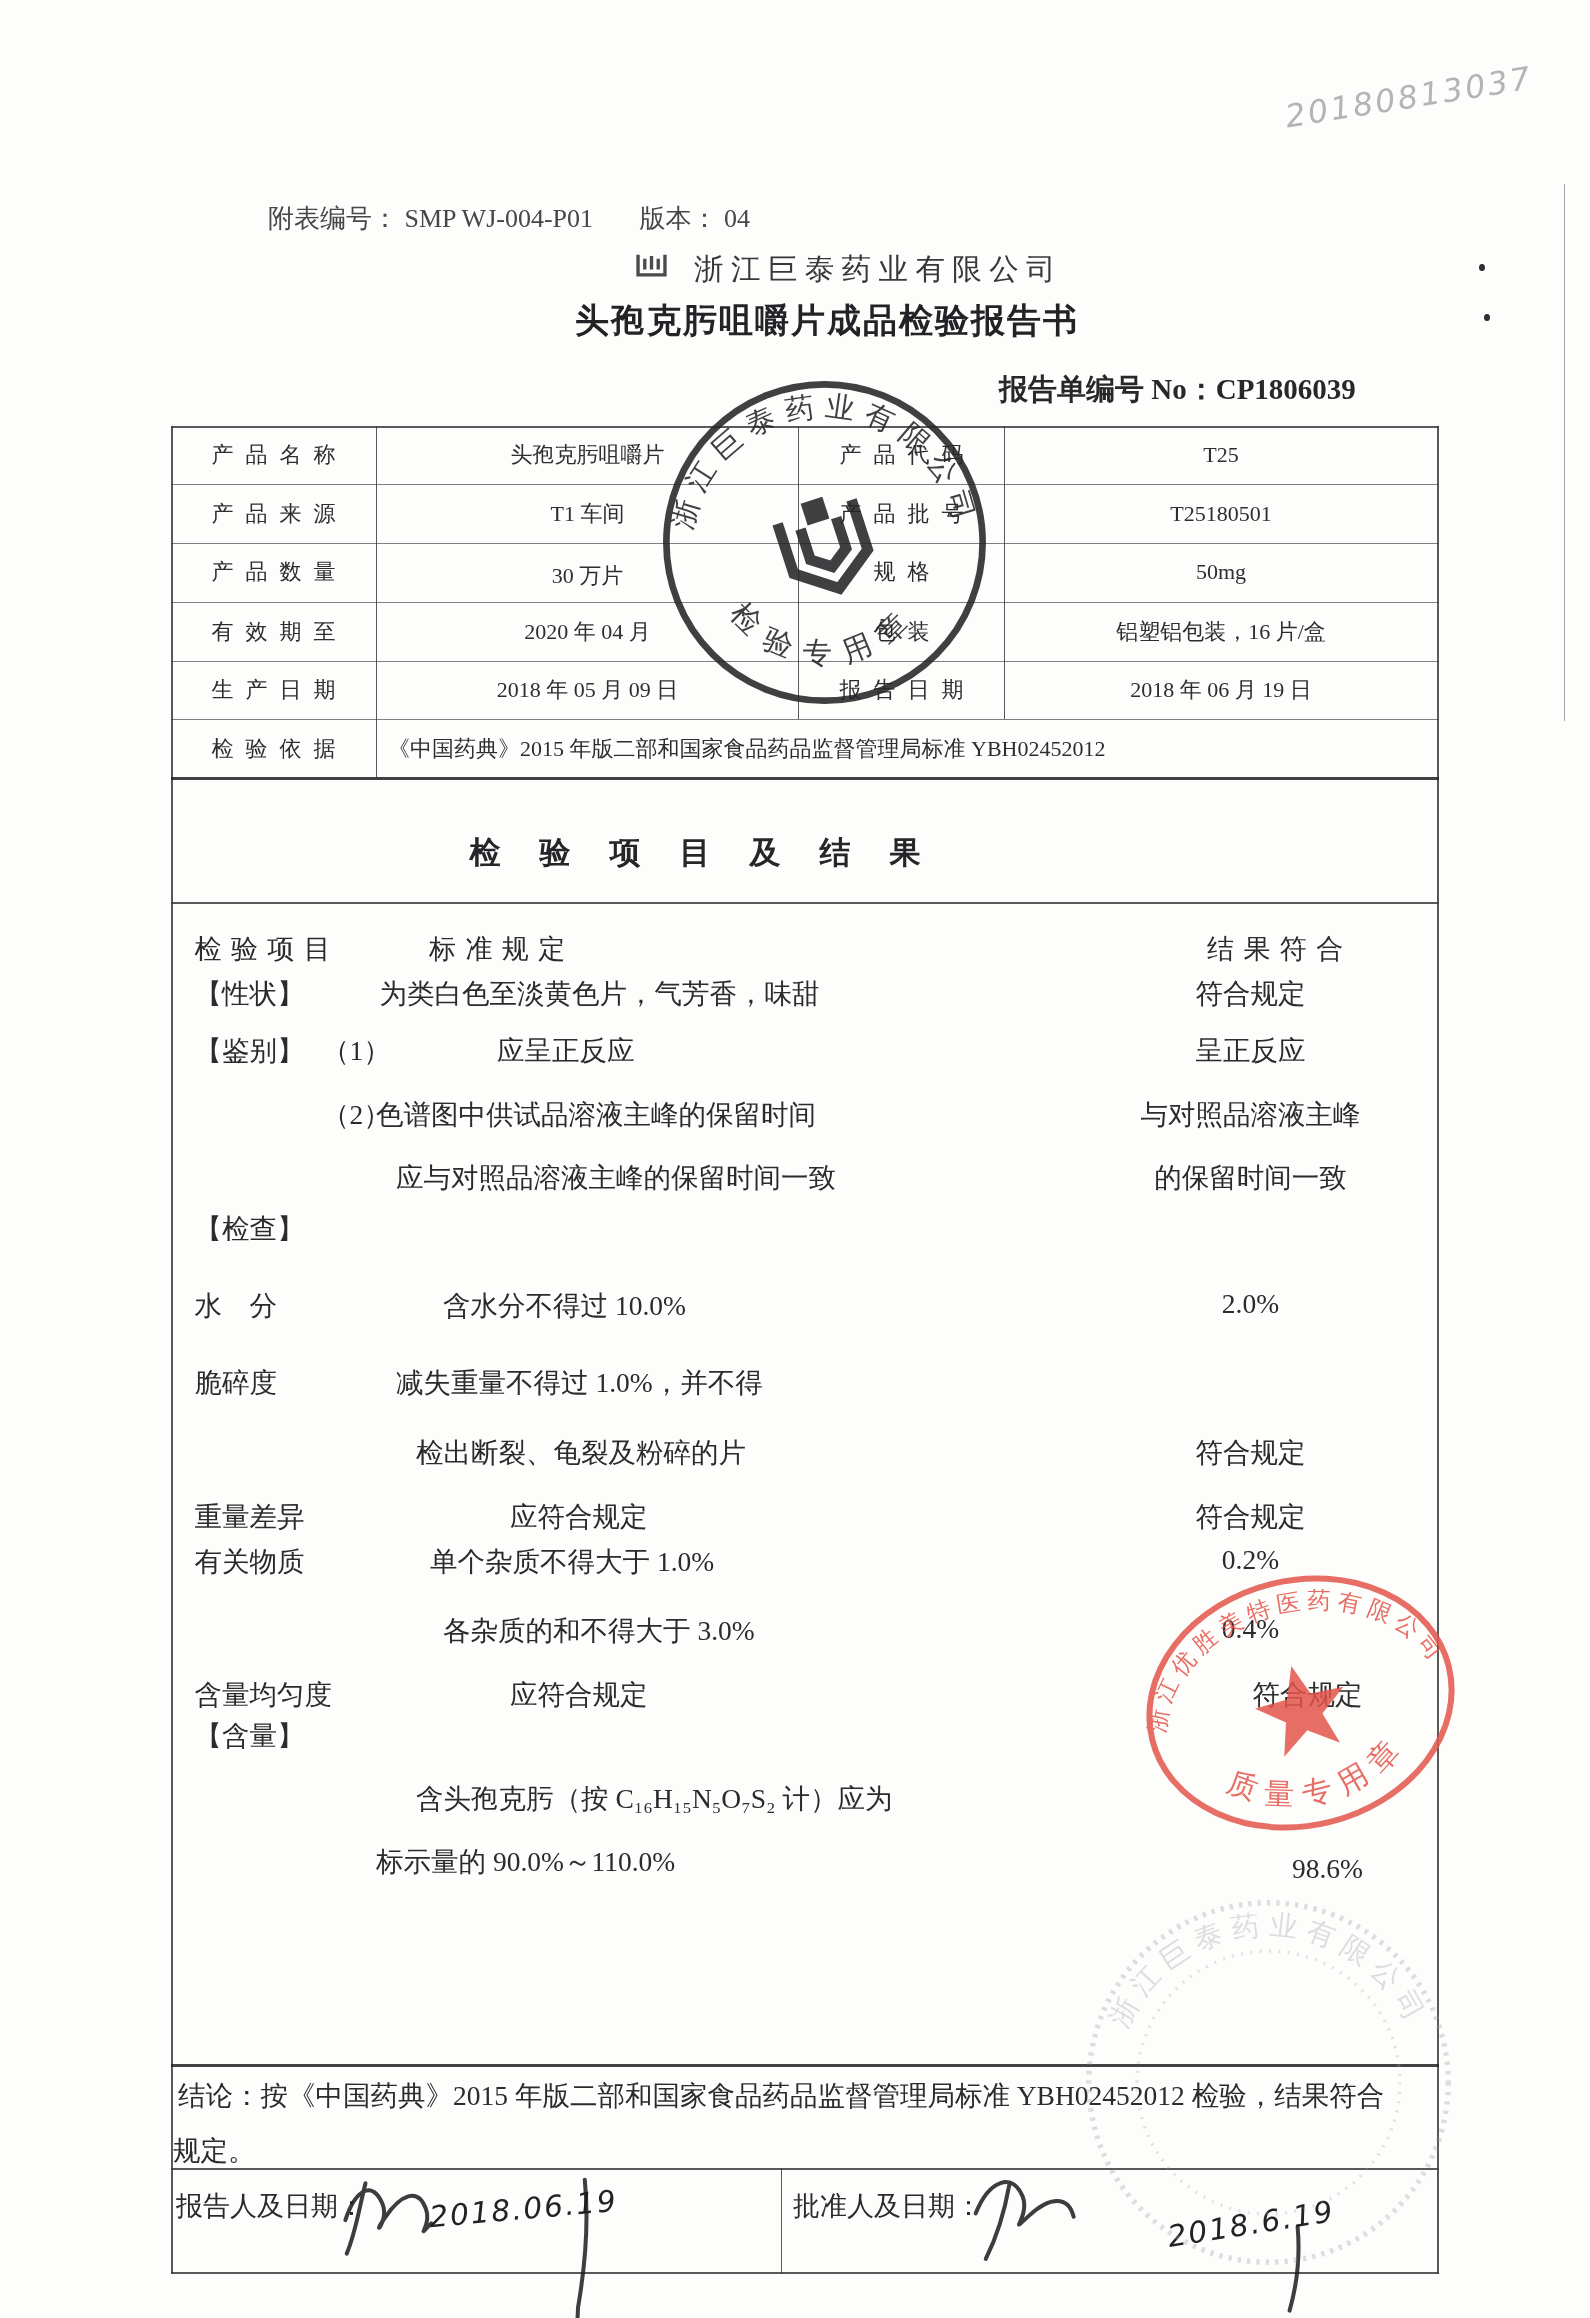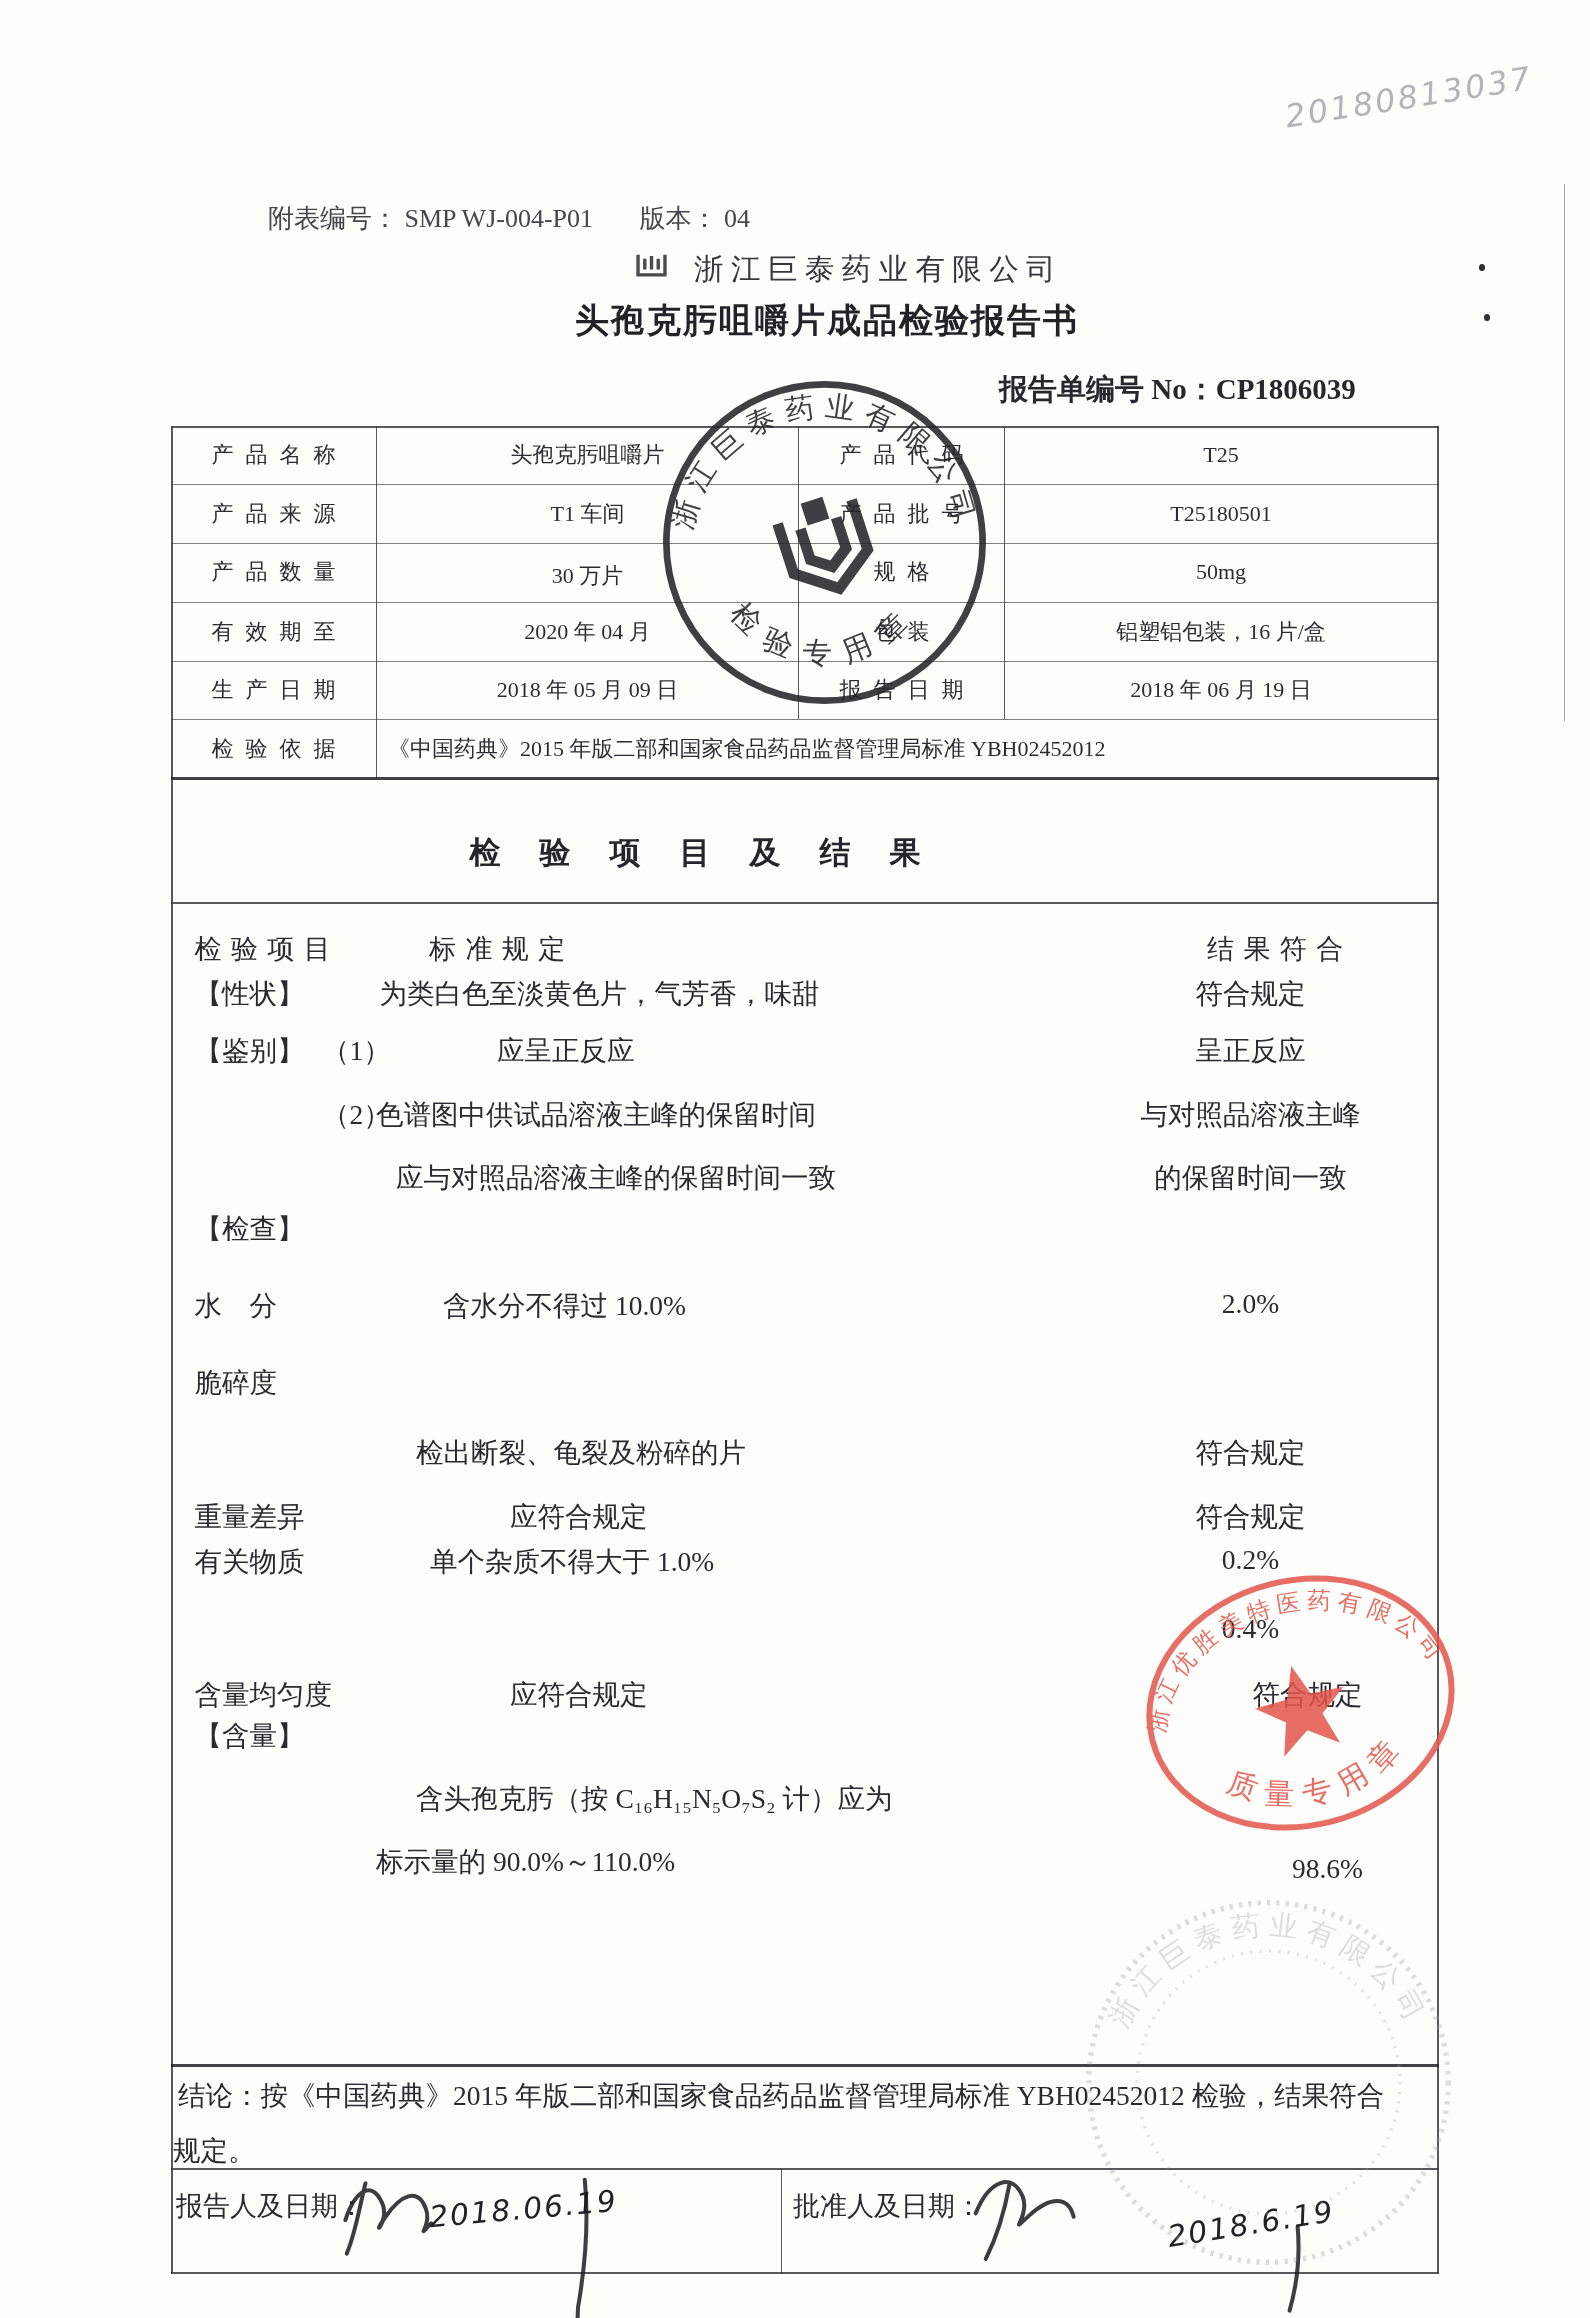--- a/index.html
+++ b/index.html
@@ -123,36 +123,38 @@
   <div class="rrow" style="top:1211px">
     <span class="ritem">【检查】</span>
   </div>
   <div class="rrow" style="top:1288px">
     <span class="ritem">水　分</span>
     <div class="rstd" style="padding-left:67px">含水分不得过 10.0%</div>
     <div class="rres">2.0%</div>
   </div>
   <div class="rrow" style="top:1365px">
     <span class="ritem">脆碎度</span>
+    <div class="rstd" style="padding-left:20px">减失重量不得过 1.0%，并不得</div>
   </div>
   <div class="rrow" style="top:1435px">
     <div class="rstd" style="padding-left:40px">检出断裂、龟裂及粉碎的片</div>
     <div class="rres">符合规定</div>
   </div>
   <div class="rrow" style="top:1499px">
     <span class="ritem">重量差异</span>
     <div class="rstd" style="padding-left:134px">应符合规定</div>
     <div class="rres">符合规定</div>
   </div>
   <div class="rrow" style="top:1544px">
     <span class="ritem">有关物质</span>
     <div class="rstd" style="padding-left:54px">单个杂质不得大于 1.0%</div>
     <div class="rres">0.2%</div>
   </div>
   <div class="rrow" style="top:1613px">
+    <div class="rstd" style="padding-left:67px">各杂质的和不得大于 3.0%</div>
     <div class="rres">0.4%</div>
   </div>
   <div class="rrow" style="top:1677px">
     <span class="ritem">含量均匀度</span>
     <div class="rstd" style="padding-left:134px">应符合规定</div>
     <div class="rres" style="left:959px;width:355px;">符合规定</div>
   </div>
   <div class="rrow" style="top:1781px">
     <div class="rstd" style="padding-left:40px">含头孢克肟（按 C₁₆H₁₅N₅O₇S₂ 计）应为</div>
   </div>

